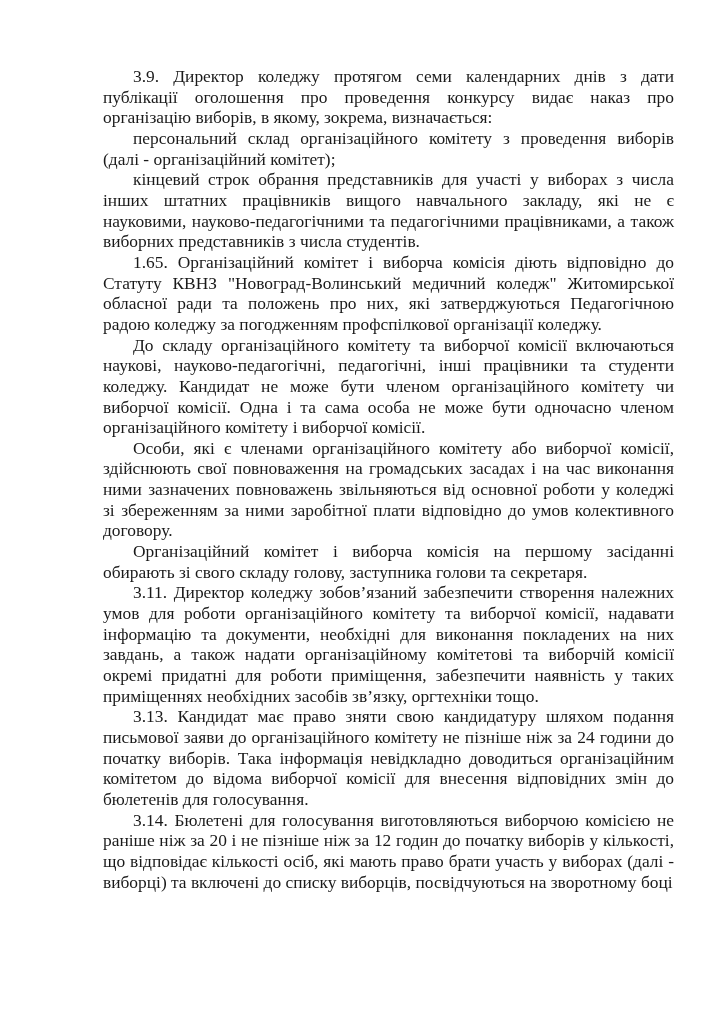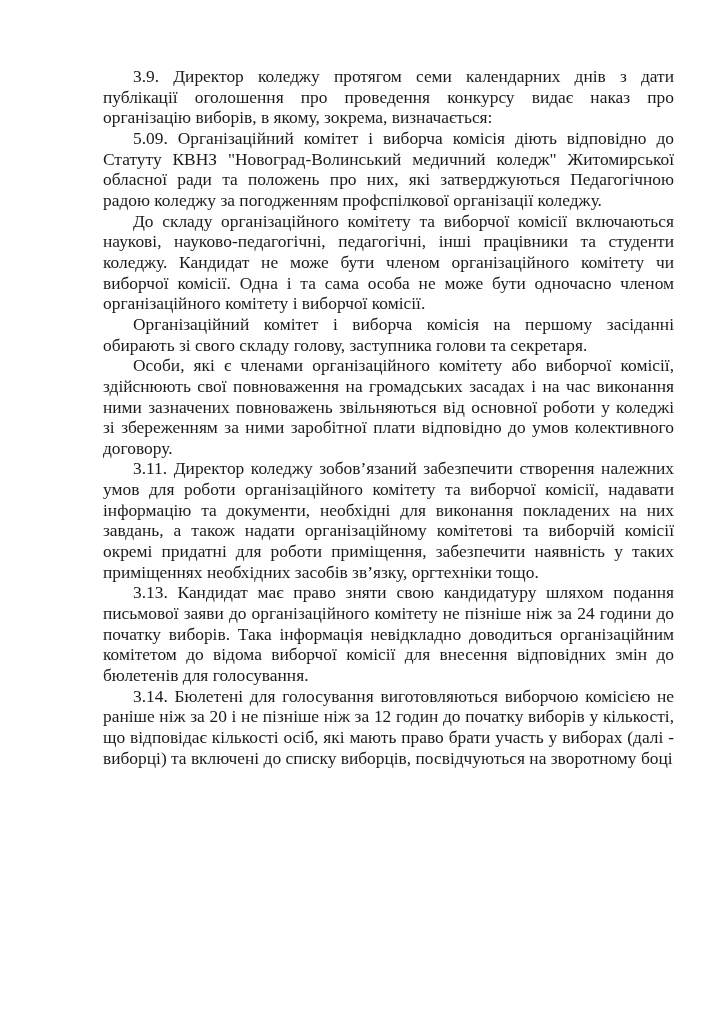--- a/index.html
+++ b/index.html
@@ -38,21 +38,23 @@
       text-indent: 30px;
       text-align: justify;
     }
   </style>
 </head>
 <body>
 
 <div class="page">
   <div class="content">
     <p>3.9. Директор коледжу протягом семи календарних днів з дати публікації оголошення про проведення конкурсу видає наказ про організацію виборів, в якому, зокрема, визначається:</p>
-    <p>5.09. Організаційний комітет і виборча комісія діють відповідно до Статуту КВНЗ "Новоград-Волинський медичний коледж" Житомирської обласної ради  та положень про них, які затверджуються Педагогічною радою коледжу за погодженням профспілкової організації коледжу.</p>
+    <p>персональний  склад  організаційного комітету з проведення виборів (далі - організаційний комітет);</p>
+    <p>кінцевий строк обрання представників для участі у виборах з числа інших штатних працівників вищого навчального закладу, які не є науковими, науково-педагогічними та педагогічними працівниками, а також виборних представників з числа студентів.</p>
+    <p>1.65. Організаційний комітет і виборча комісія діють відповідно до Статуту КВНЗ "Новоград-Волинський медичний коледж" Житомирської обласної ради  та положень про них, які затверджуються Педагогічною радою коледжу за погодженням профспілкової організації коледжу.</p>
     <p>До складу організаційного комітету та виборчої комісії включаються наукові, науково-педагогічні, педагогічні, інші працівники та студенти коледжу. Кандидат не може бути членом організаційного комітету чи виборчої комісії. Одна і та сама особа не може бути одночасно членом організаційного комітету і виборчої комісії.</p>
+    <p>Особи, які є членами організаційного комітету або виборчої комісії, здійснюють свої повноваження на громадських засадах і на час виконання ними зазначених повноважень звільняються від основної роботи у коледжі зі збереженням за ними заробітної плати відповідно до умов колективного договору.</p>
     <p>Організаційний комітет і виборча комісія на першому засіданні обирають зі свого складу голову, заступника голови та секретаря.</p>
-    <p>Особи, які є членами організаційного комітету або виборчої комісії, здійснюють свої повноваження на громадських засадах і на час виконання ними зазначених повноважень звільняються від основної роботи у коледжі зі збереженням за ними заробітної плати відповідно до умов колективного договору.</p>
     <p>3.11.  Директор коледжу зобов’язаний забезпечити створення належних умов для роботи організаційного комітету та виборчої комісії, надавати інформацію та документи, необхідні для виконання покладених на них завдань, а також надати організаційному комітетові та виборчій комісії окремі придатні для роботи приміщення, забезпечити наявність у таких приміщеннях необхідних засобів зв’язку, оргтехніки тощо.</p>
     <p>3.13. Кандидат має право зняти свою кандидатуру шляхом подання письмової заяви до організаційного комітету не пізніше ніж за 24 години до початку виборів. Така інформація невідкладно доводиться організаційним комітетом до відома виборчої комісії для внесення відповідних змін до бюлетенів для голосування.</p>
     <p>3.14. Бюлетені для голосування виготовляються виборчою комісією не раніше ніж за 20 і не пізніше ніж за 12 годин до початку виборів у кількості, що відповідає кількості осіб, які мають право брати участь у виборах (далі - виборці) та включені до списку виборців, посвідчуються на зворотному боці</p>
   </div>
 </div>
 
 </body></html>

